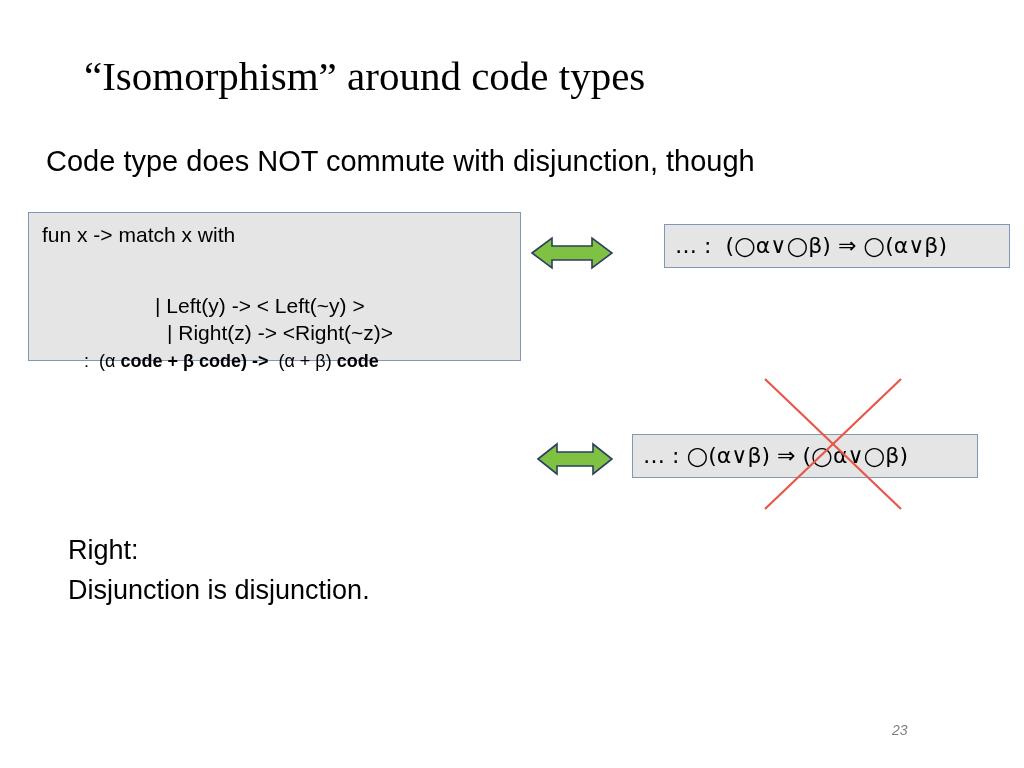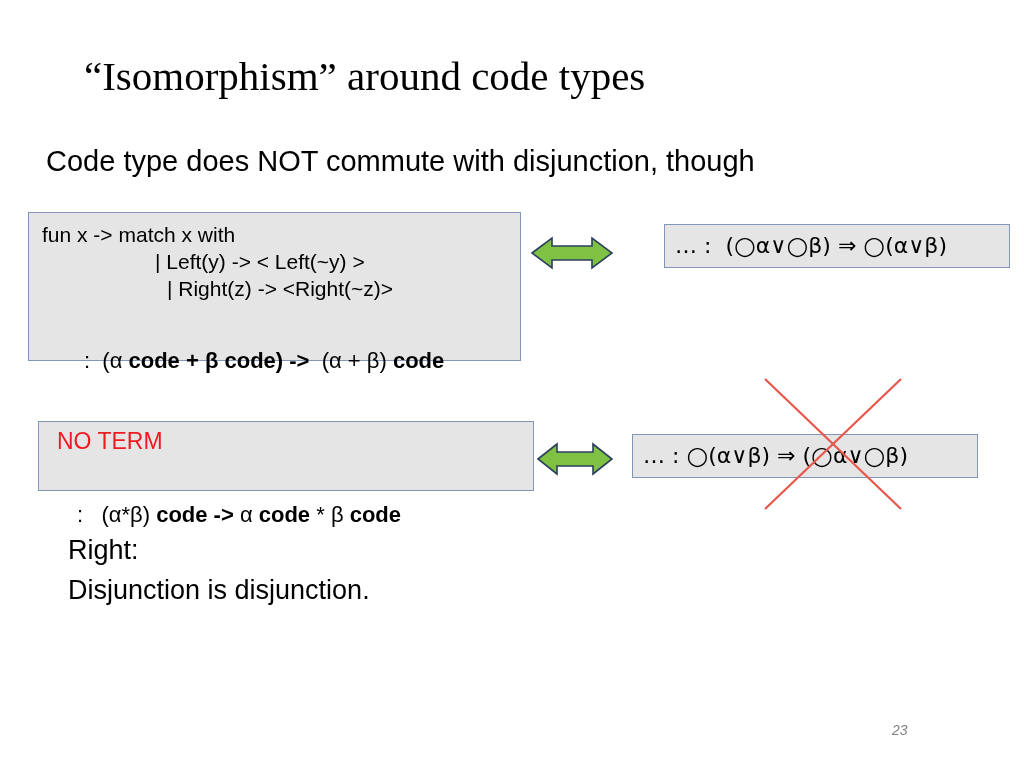--- a/index.html
+++ b/index.html
@@ -57,28 +57,27 @@
     height: 149px;
     padding: 8px 0 0 0;
   }
   .code-line {
     font-size: 21px;
     line-height: 27px;
     white-space: pre;
     color: #000000;
   }
   #code-box-1 .code-line { padding-left: 13px; }
-  .code-indent-1 { padding-left: 126px !important; }
+  .code-indent-1 { padding-left: 126px !important; margin-top: 44px; }
   .code-indent-2 { padding-left: 138px !important; }
   .type-line {
-    font-size: 22px;
+    font-size: 18px;
     line-height: 30px;
     white-space: pre;
     padding-left: 55px !important;
-    margin-top: 44px;
   }
   .type-line b { font-weight: bold; }
 
   
   #code-box-2 {
     left: 38px;
     top: 421px;
     width: 496px;
     height: 70px;
     padding: 4px 0 0 0;
@@ -172,24 +171,20 @@
 
   <div id="slide-title">“Isomorphism” around code types</div>
 
   <div id="code-box-1" class="panel">
     <div class="code-line">fun x -&gt; match x with</div>
     <div class="code-line code-indent-1">| Left(y) -&gt; &lt; Left(~y) &gt;</div>
     <div class="code-line code-indent-2">| Right(z) -&gt; &lt;Right(~z)&gt;</div>
     <div class="code-line type-line"><span>:  (α </span><b>code</b><b> + β </b><b>code) -&gt; </b><span> (α + β) </span><b>code</b></div>
   </div>
 
-  <div id="code-box-2" class="panel">
-    <div id="no-term-label">NO TERM</div>
-    <div class="code-line type-line"><span>:   (α*β) </span><b>code -&gt; </b><span>α </span><b>code</b><span> * β </span><b>code</b></div>
-  </div>
 
   <div id="arrow-1" class="arrow-wrap">
     <svg width="84" height="38" viewBox="0 0 84 38">
       <polygon points="2,19 22,4 22,12 62,12 62,4 82,19 62,34 62,26 22,26 22,34" fill="#7ec143" stroke="#2c3f5e" stroke-width="1.6" stroke-linejoin="miter"></polygon>
     </svg>
   </div>
 
   <div id="arrow-2" class="arrow-wrap">
     <svg width="78" height="38" viewBox="0 0 78 38">
       <polygon points="2,19 21,4 21,12 57,12 57,4 76,19 57,34 57,26 21,26 21,34" fill="#7ec143" stroke="#2c3f5e" stroke-width="1.6" stroke-linejoin="miter"></polygon>

